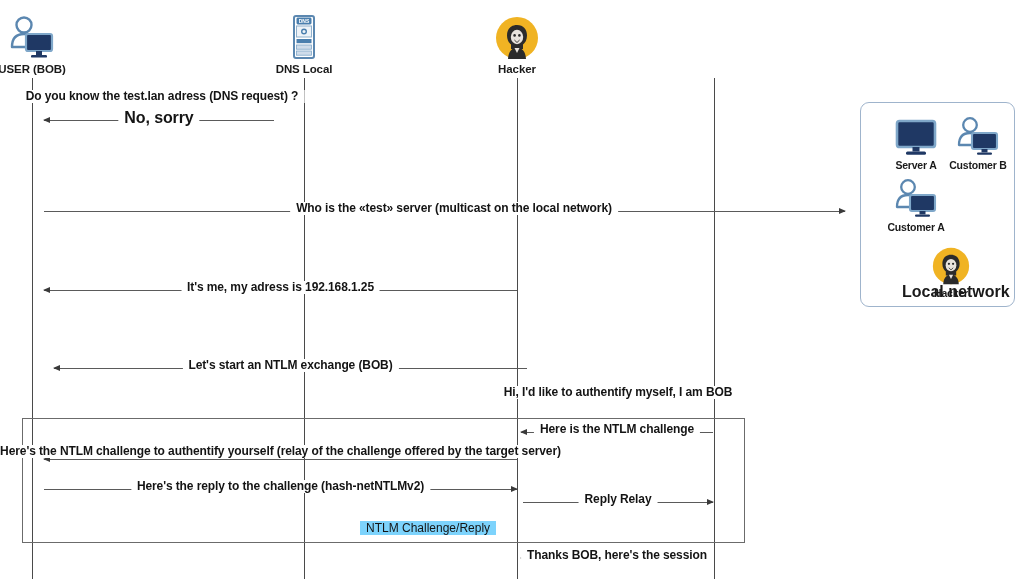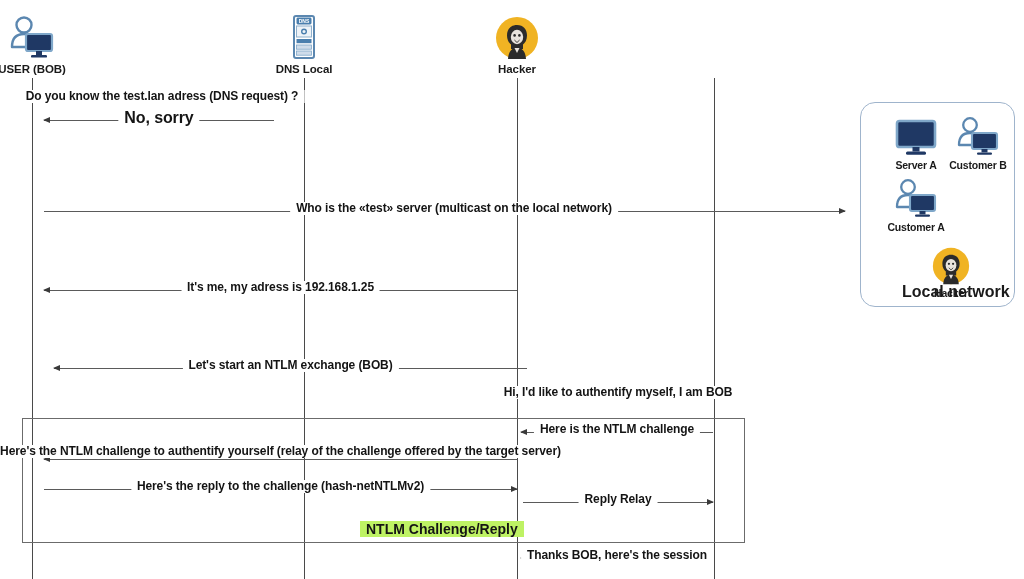--- a/index.html
+++ b/index.html
@@ -100,33 +100,33 @@
 
   
   .frag {
     position: absolute;
     border: 1px solid #6b6b6b;
     box-sizing: border-box;
     background: transparent;
   }
   .frag-label {
     position: absolute;
-    font-size: 14px;
-    font-weight: bold;
+    font-size: 12px;
+    font-weight: normal;
     color: #141414;
-    background: #bef264;
+    background: #7dd3fc;
     padding: 0 6px;
     white-space: nowrap;
   }
 
   
   .lan-panel {
     position: absolute;
     border: 1px solid #9fb4cc;
-    border-radius: 15px;
+    border-radius: 9px;
     background: #ffffff;
     box-sizing: border-box;
   }
   .lan-title {
     position: absolute;
     font-size: 16px;
     font-weight: bold;
     color: #1a1a1a;
     padding-left: 36px;
   }

